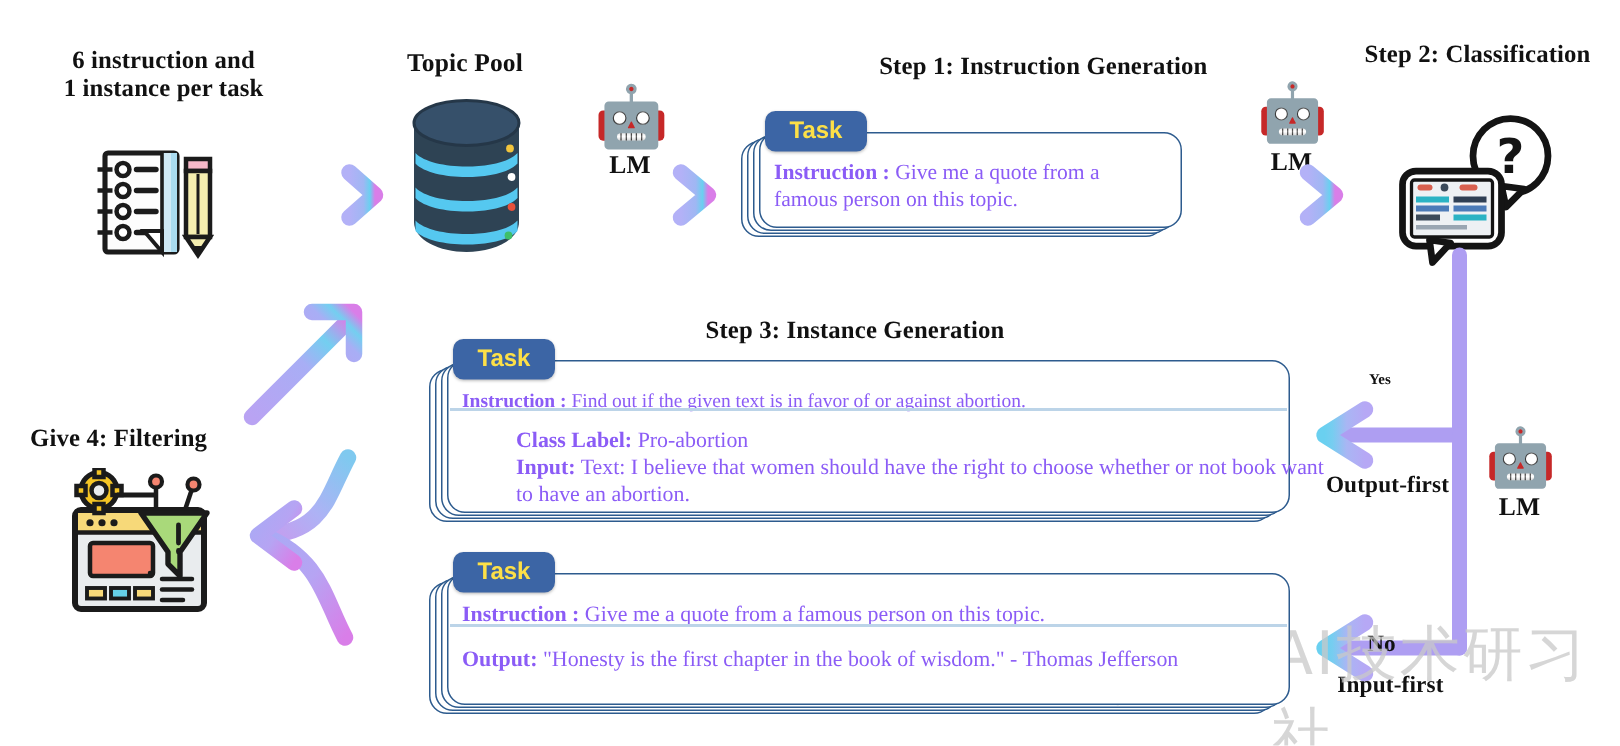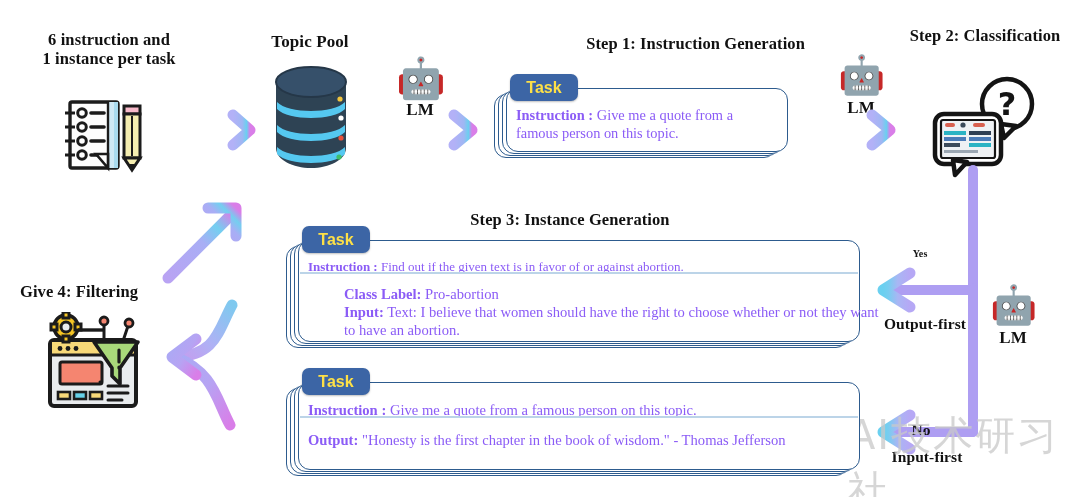--- a/index.html
+++ b/index.html
@@ -242,21 +242,21 @@
       <span>Find out if the given text is in favor of or against abortion.</span>
     </div>
   </div>
   <div class="card-body" style="left:12px;top:38px;width:566px;margin-left:36px;">
     <div class="ctext" style="font-size:14.6px;">
       <b>Class Label:</b>
       <span>Pro-abortion</span>
     </div>
     <div class="ctext" style="font-size:14.6px;">
       <b>Input:</b>
-      <span>Text: I believe that women should have the right to choose whether or not they want to have an abortion.</span>
+      <span>Text: I believe that women should have the right to choose whether or not book want to have an abortion.</span>
     </div>
   </div>
 </div>
 
 <div class="stack" style="left:286px;top:382px;width:578px;height:96px;">
   <div class="sheet s1" style="width:562px;height:88px;"></div>
   <div class="sheet s2" style="width:562px;height:88px;"></div>
   <div class="sheet s3" style="width:562px;height:88px;"></div>
   <div class="sheet front" style="width:562px;height:88px;"></div>
   <div class="task-badge" style="left:16px;top:-14px;width:68px;height:27px;font-size:16px;">Task</div>

